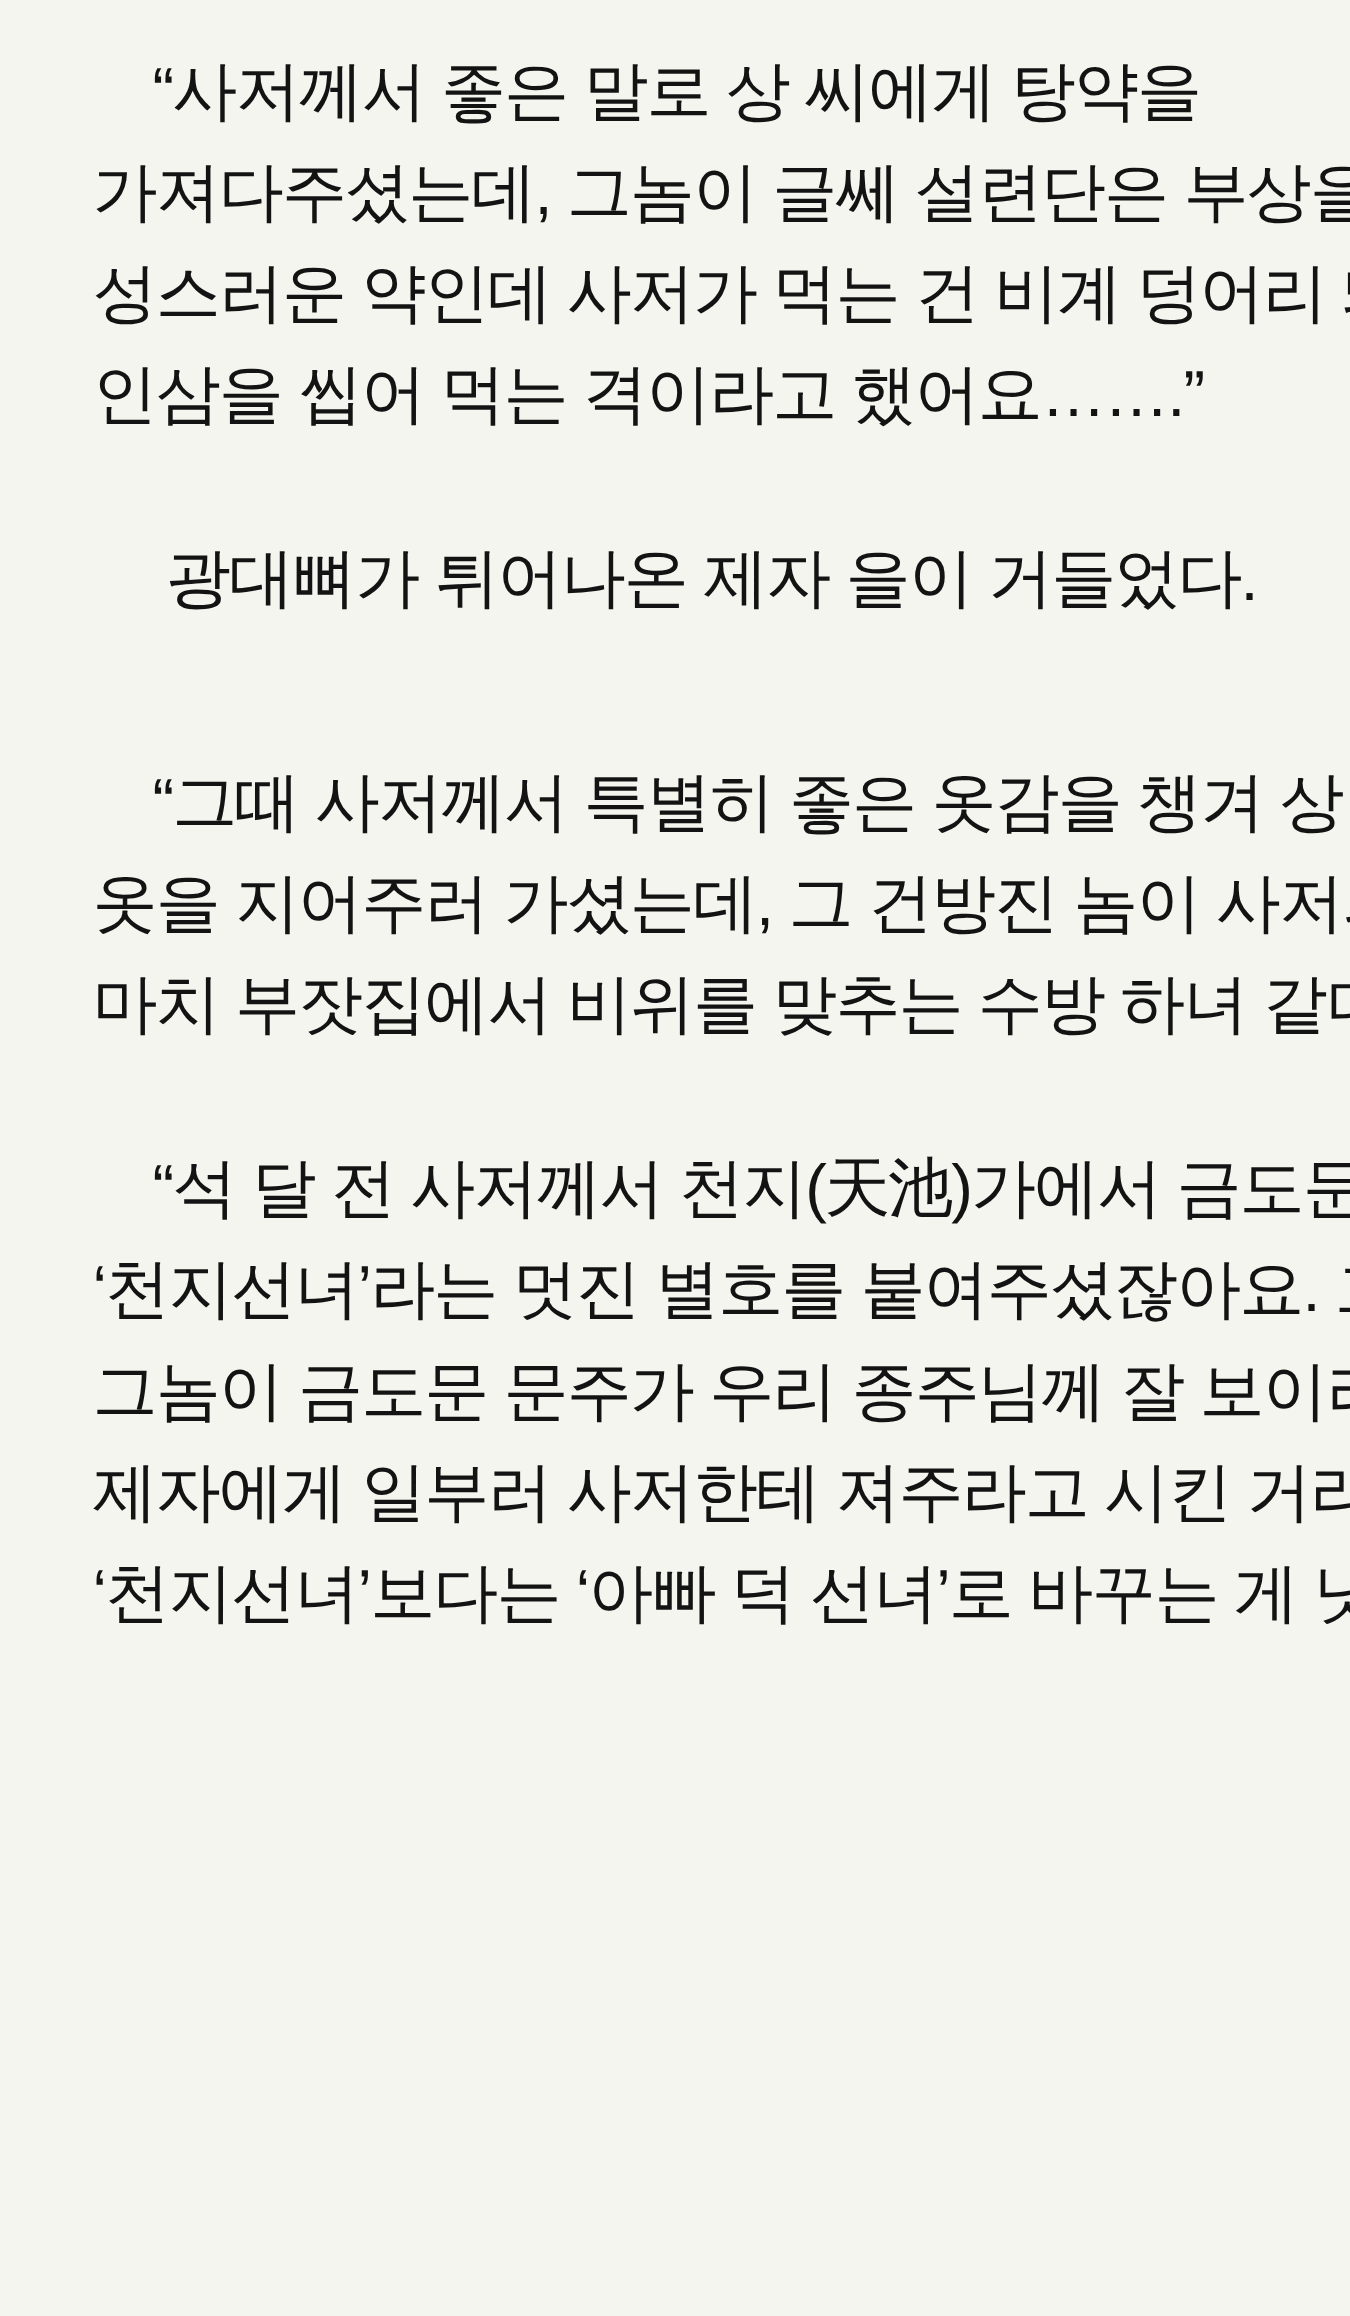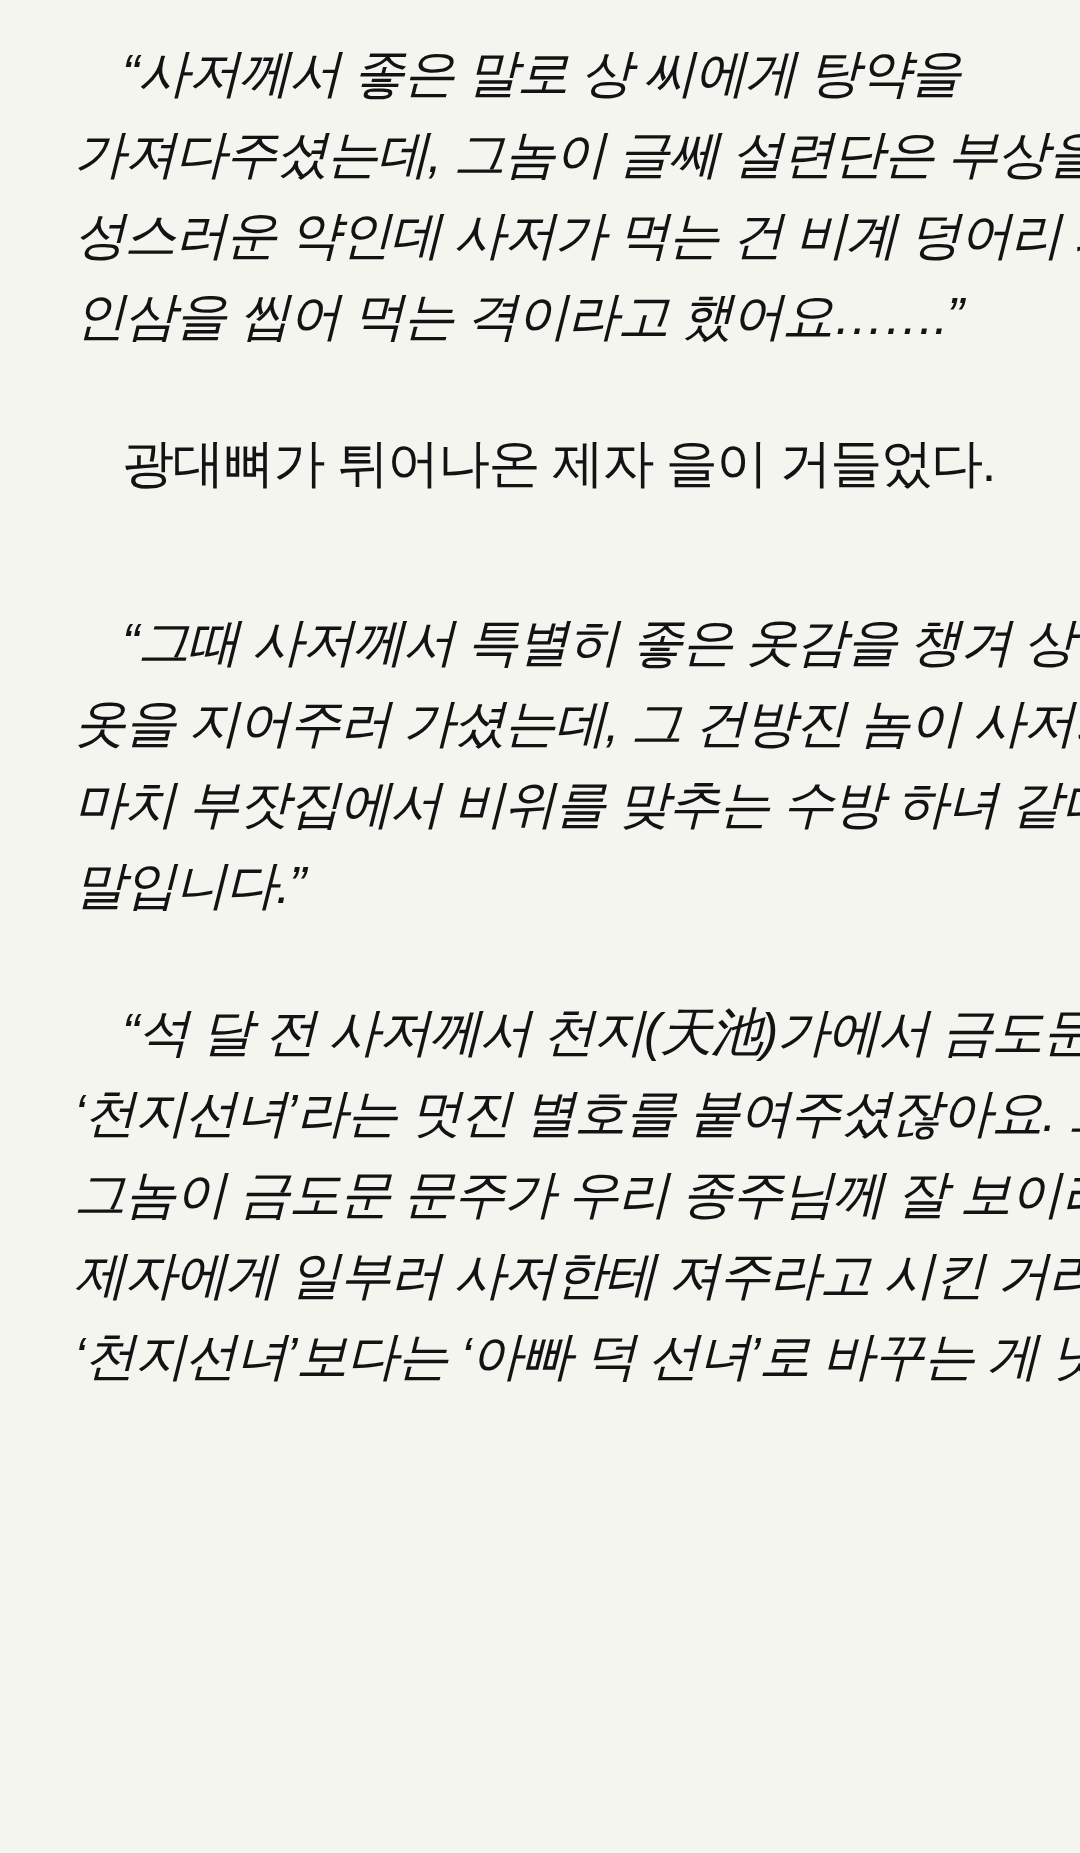--- a/index.html
+++ b/index.html
@@ -24,22 +24,22 @@
   }
   .novel-text {
     padding: 33px 64px 0 74px;
     font-size: 52px;
     line-height: 81px;
     letter-spacing: -1.5px;
     font-weight: 400;
     word-break: keep-all;
   }
   .para { margin: 0; }
-  .para.dialogue  { margin-bottom: 66px; font-style: italic; }
-  .para.narration { margin-bottom: 98px; }
+  .para.dialogue  { margin-bottom: 66px; }
+  .para.narration { margin-bottom: 98px; text-align: center; }
   .para:last-child { margin-bottom: 0; }
   .line { display: block; white-space: nowrap; }
   .para .line:first-child { text-indent: 48px; }
 </style>
 </head>
 <body>
 
 <main class="reader-page">
   <article class="novel-text">
 
@@ -51,21 +51,20 @@
     </p>
 
     <p class="para narration">
       <span class="line">광대뼈가 튀어나온 제자 을이 거들었다.</span>
     </p>
 
     <p class="para dialogue">
       <span class="line">“그때 사저께서 특별히 좋은 옷감을 챙겨 상 씨 놈의</span>
       <span class="line">옷을 지어주러 가셨는데, 그 건방진 놈이 사저의 행동이</span>
       <span class="line">마치 부잣집에서 비위를 맞추는 수방 하녀 같다고 했단</span>
-      <span class="line">말입니다.”</span>
     </p>
 
 
     <p class="para dialogue">
       <span class="line">“석 달 전 사저께서 천지(天池)가에서 금도문 문주의</span>
       <span class="line">‘천지선녀’라는 멋진 별호를 붙여주셨잖아요. 그런데 상녕</span>
       <span class="line">그놈이 금도문 문주가 우리 종주님께 잘 보이려고</span>
       <span class="line">제자에게 일부러 사저한테 져주라고 시킨 거라지 뭡니까.</span>
       <span class="line">‘천지선녀’보다는 ‘아빠 덕 선녀’로 바꾸는 게 낫겠다고요.”</span>
     </p>

